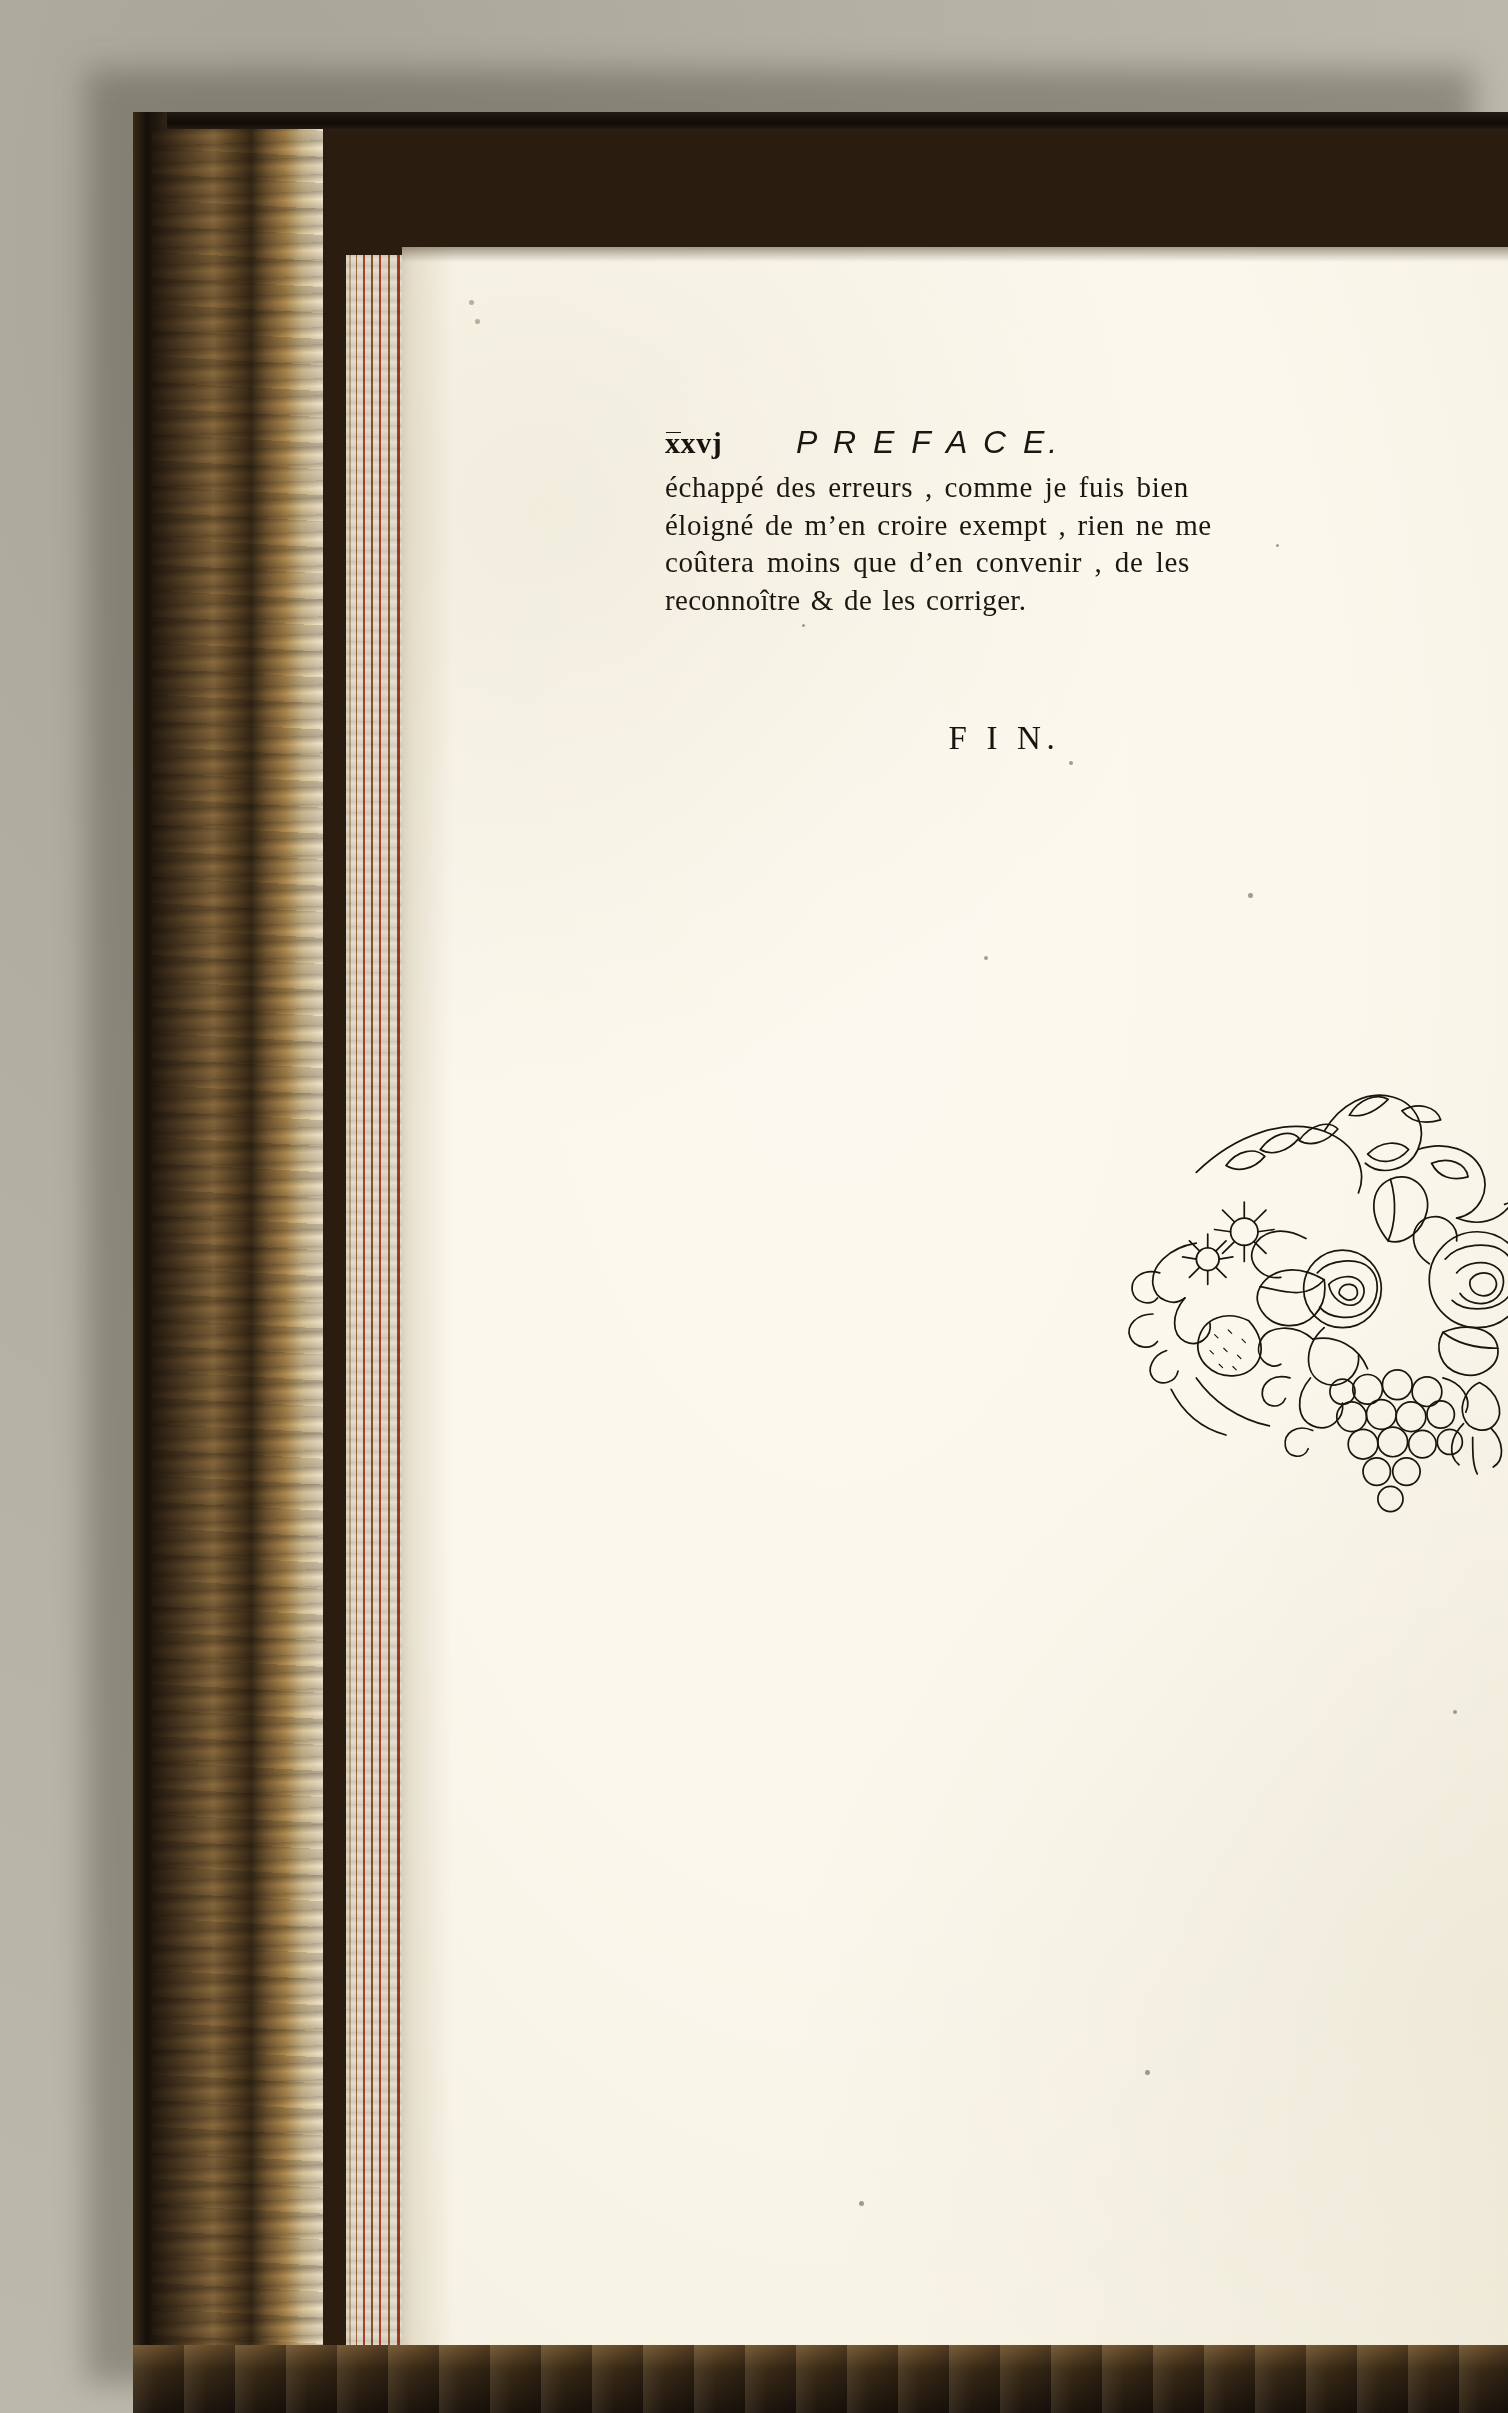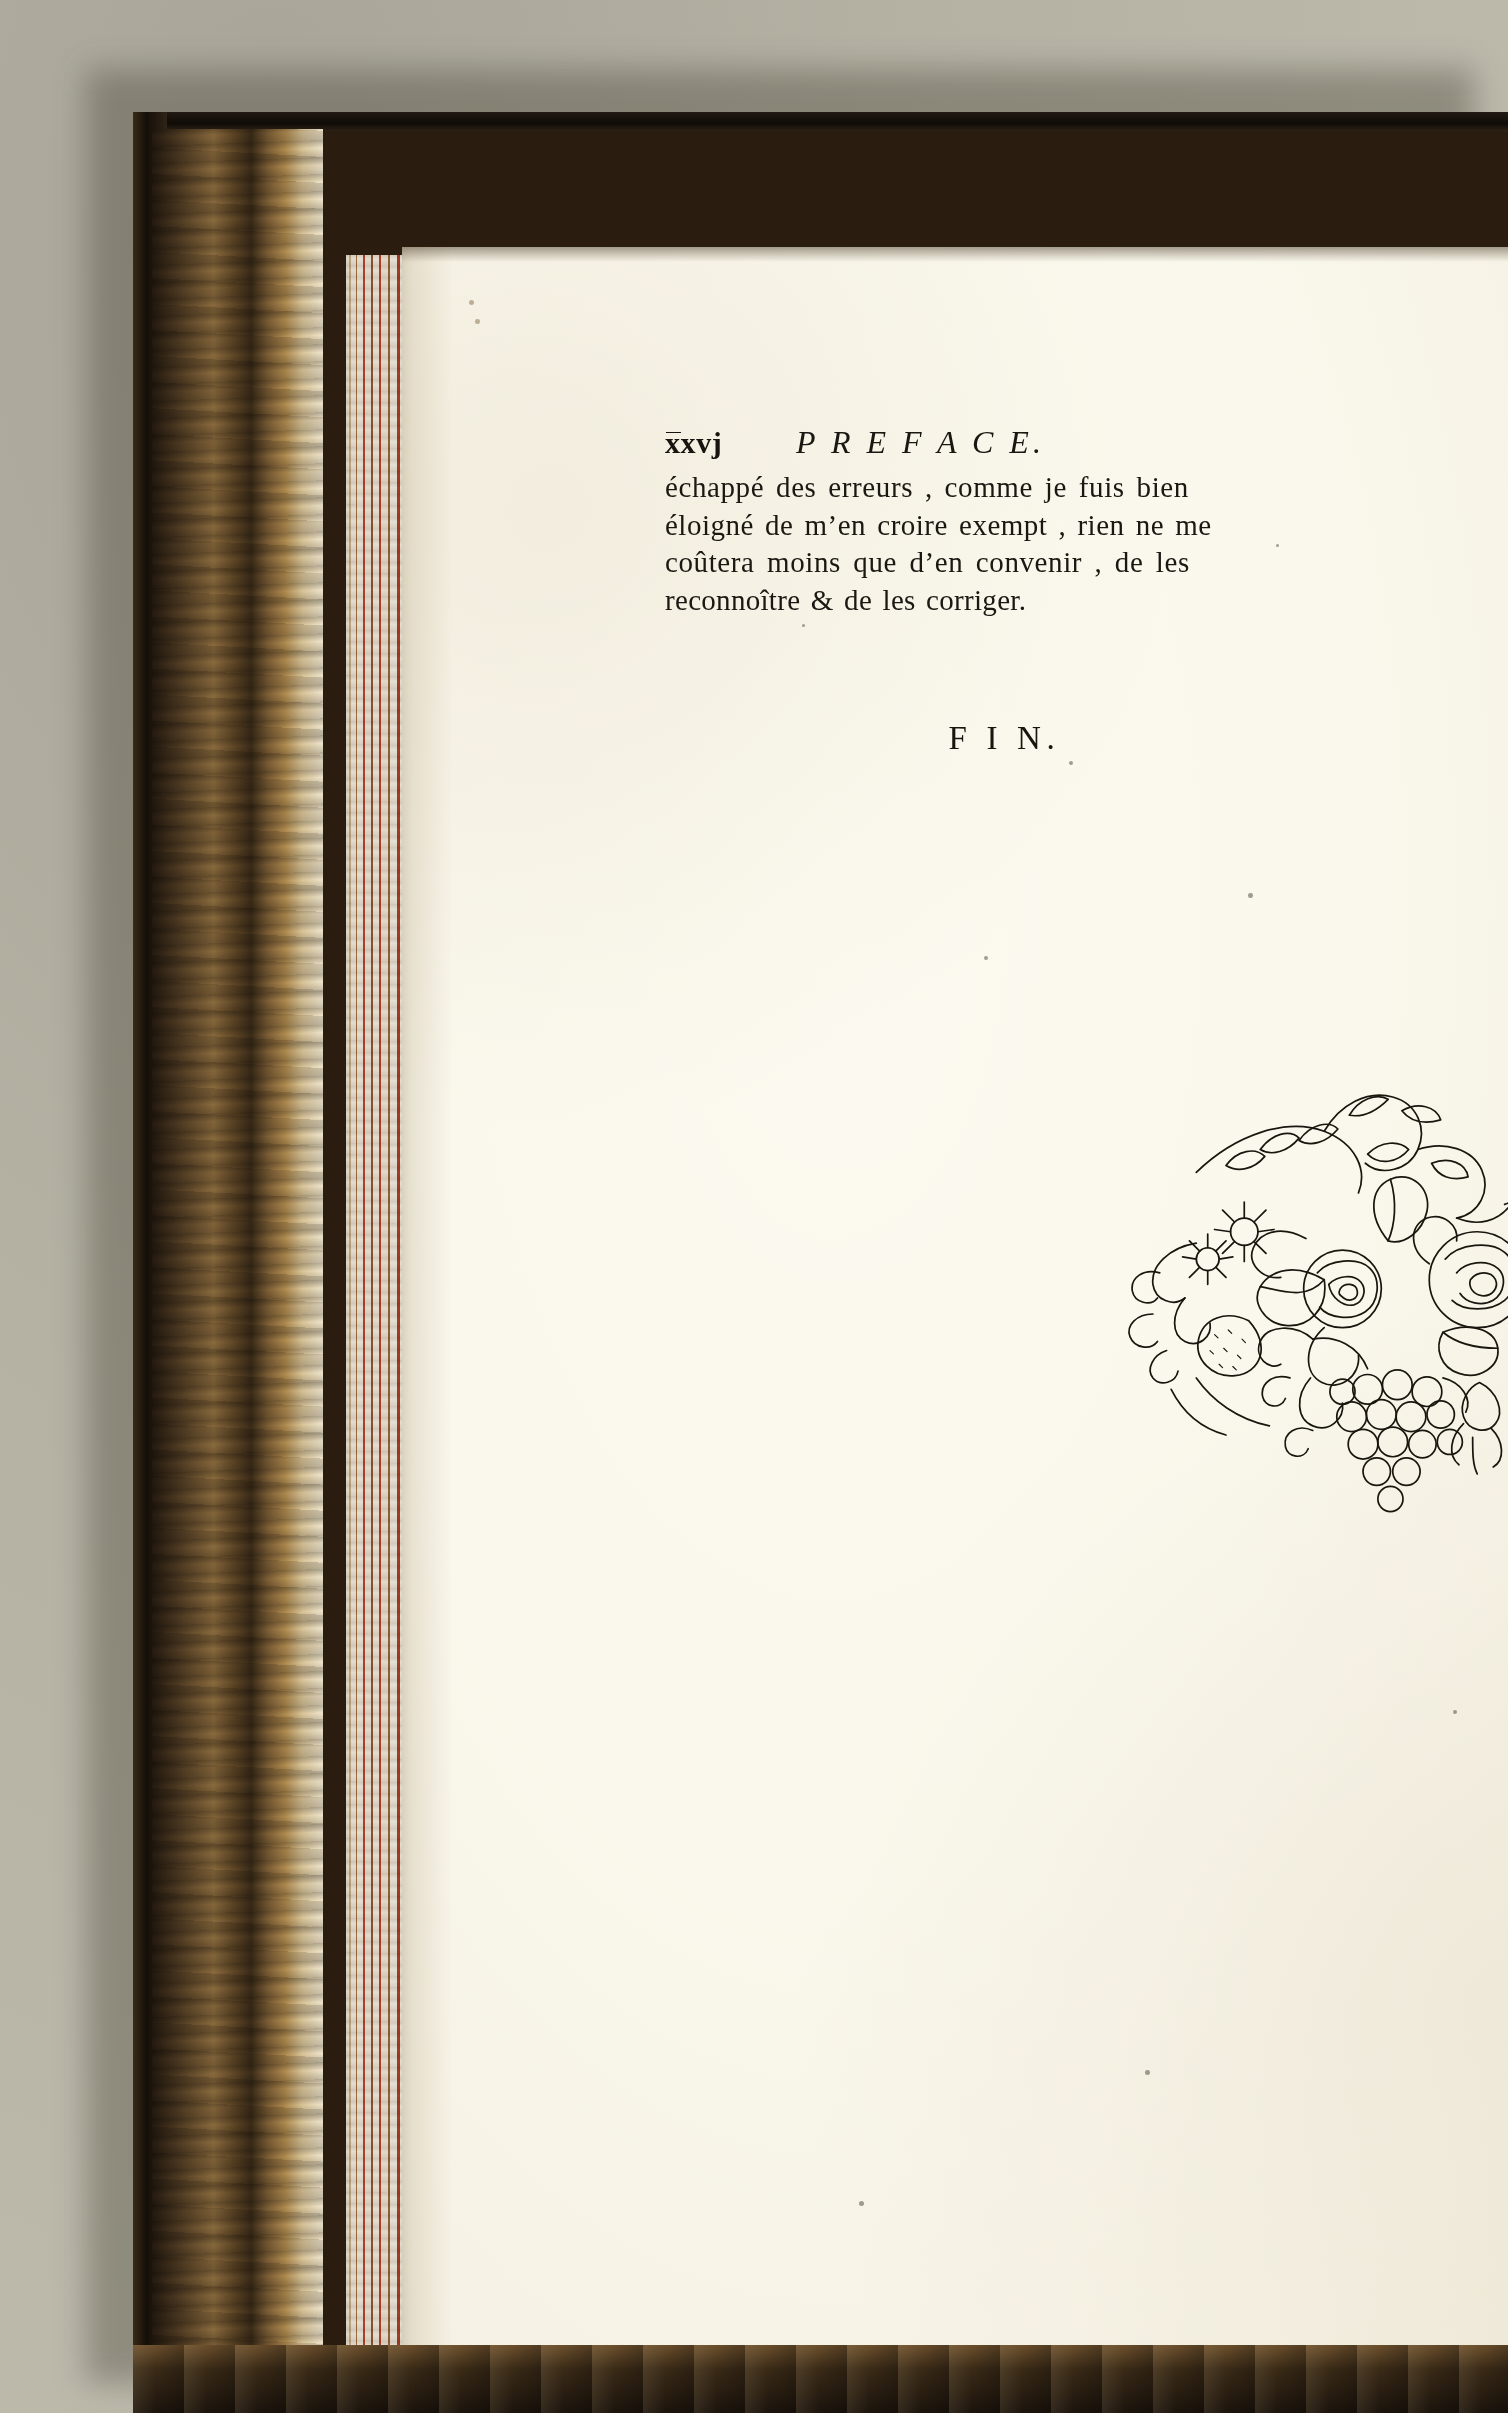--- a/index.html
+++ b/index.html
@@ -188,21 +188,21 @@
   }
   .folio .macron {
     position: absolute;
     left: 1.1px;
     top: 5.7px;
     width: 15px;
     height: 1.7px;
     background: #17140f;
   }
   .running-title {
-    font-family: Liberation Serif, serif;
+    font-family: Liberation Sans, sans-serif;
     font-style: italic;
     font-size: 32px;
     letter-spacing: 4px;
     color: #1a1713;
     font-weight: 400;
   }
 
   .para {
     font-family: "Liberation Serif", serif;
     font-size: 29px;

